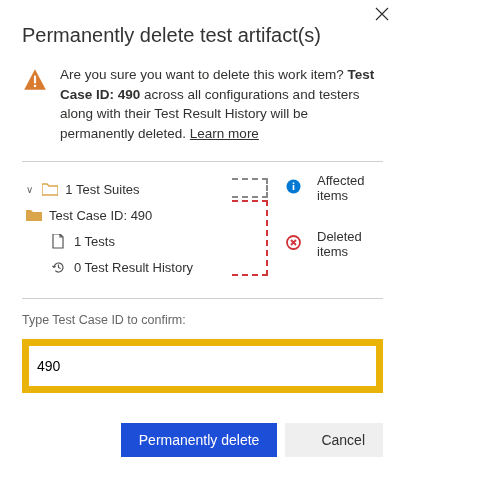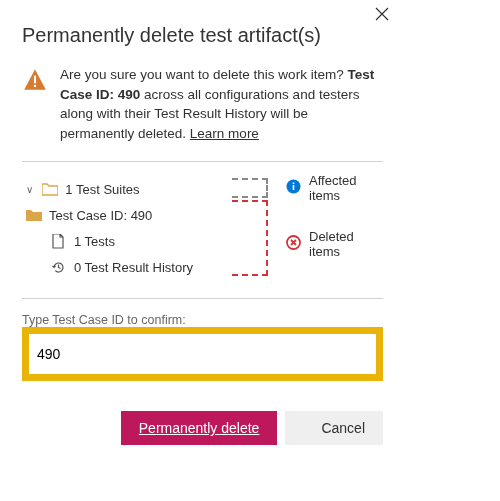--- a/index.html
+++ b/index.html
@@ -103,28 +103,28 @@
     border: 2px dashed #d13438;
     border-left: none;
   }
   .legend {
     flex: 1 1 auto;
     font-size: 13px;
   }
   .legend-row {
     display: flex;
     align-items: center;
-    gap: 8px;
+    gap: 16px;
     height: 24px;
   }
   .legend .gap { height: 32px; }
   .input-label {
     font-size: 12.5px;
     color: #666;
-    margin-bottom: 0;
+    margin-bottom: 12px;
   }
   .input-field {
     width: 100%;
     box-sizing: border-box;
     height: 30px;
     border: 7px solid #eab308;
     padding: 20px 8px;
     font-size: 14px;
     font-family: inherit;
     outline: none;
@@ -137,21 +137,21 @@
   }
   .btn {
     height: 34px;
     min-width: 80px;
     padding: 0 18px;
     font-size: 14px;
     border: none;
     cursor: pointer;
     font-family: inherit;
   }
-  .btn-primary { background: #be185d; color: #fff; text-decoration: underline; }
+  .btn-primary { background: #1d4ed8; color: #fff; }
   .btn-secondary { background: #efefef; color: #323130; padding-left: 36px; }
 </style>
 </head>
 <body>
 
 <div class="dialog">
 
   <button class="close-btn">
     <span>
       <svg width="14" height="14" viewBox="0 0 14 14">

